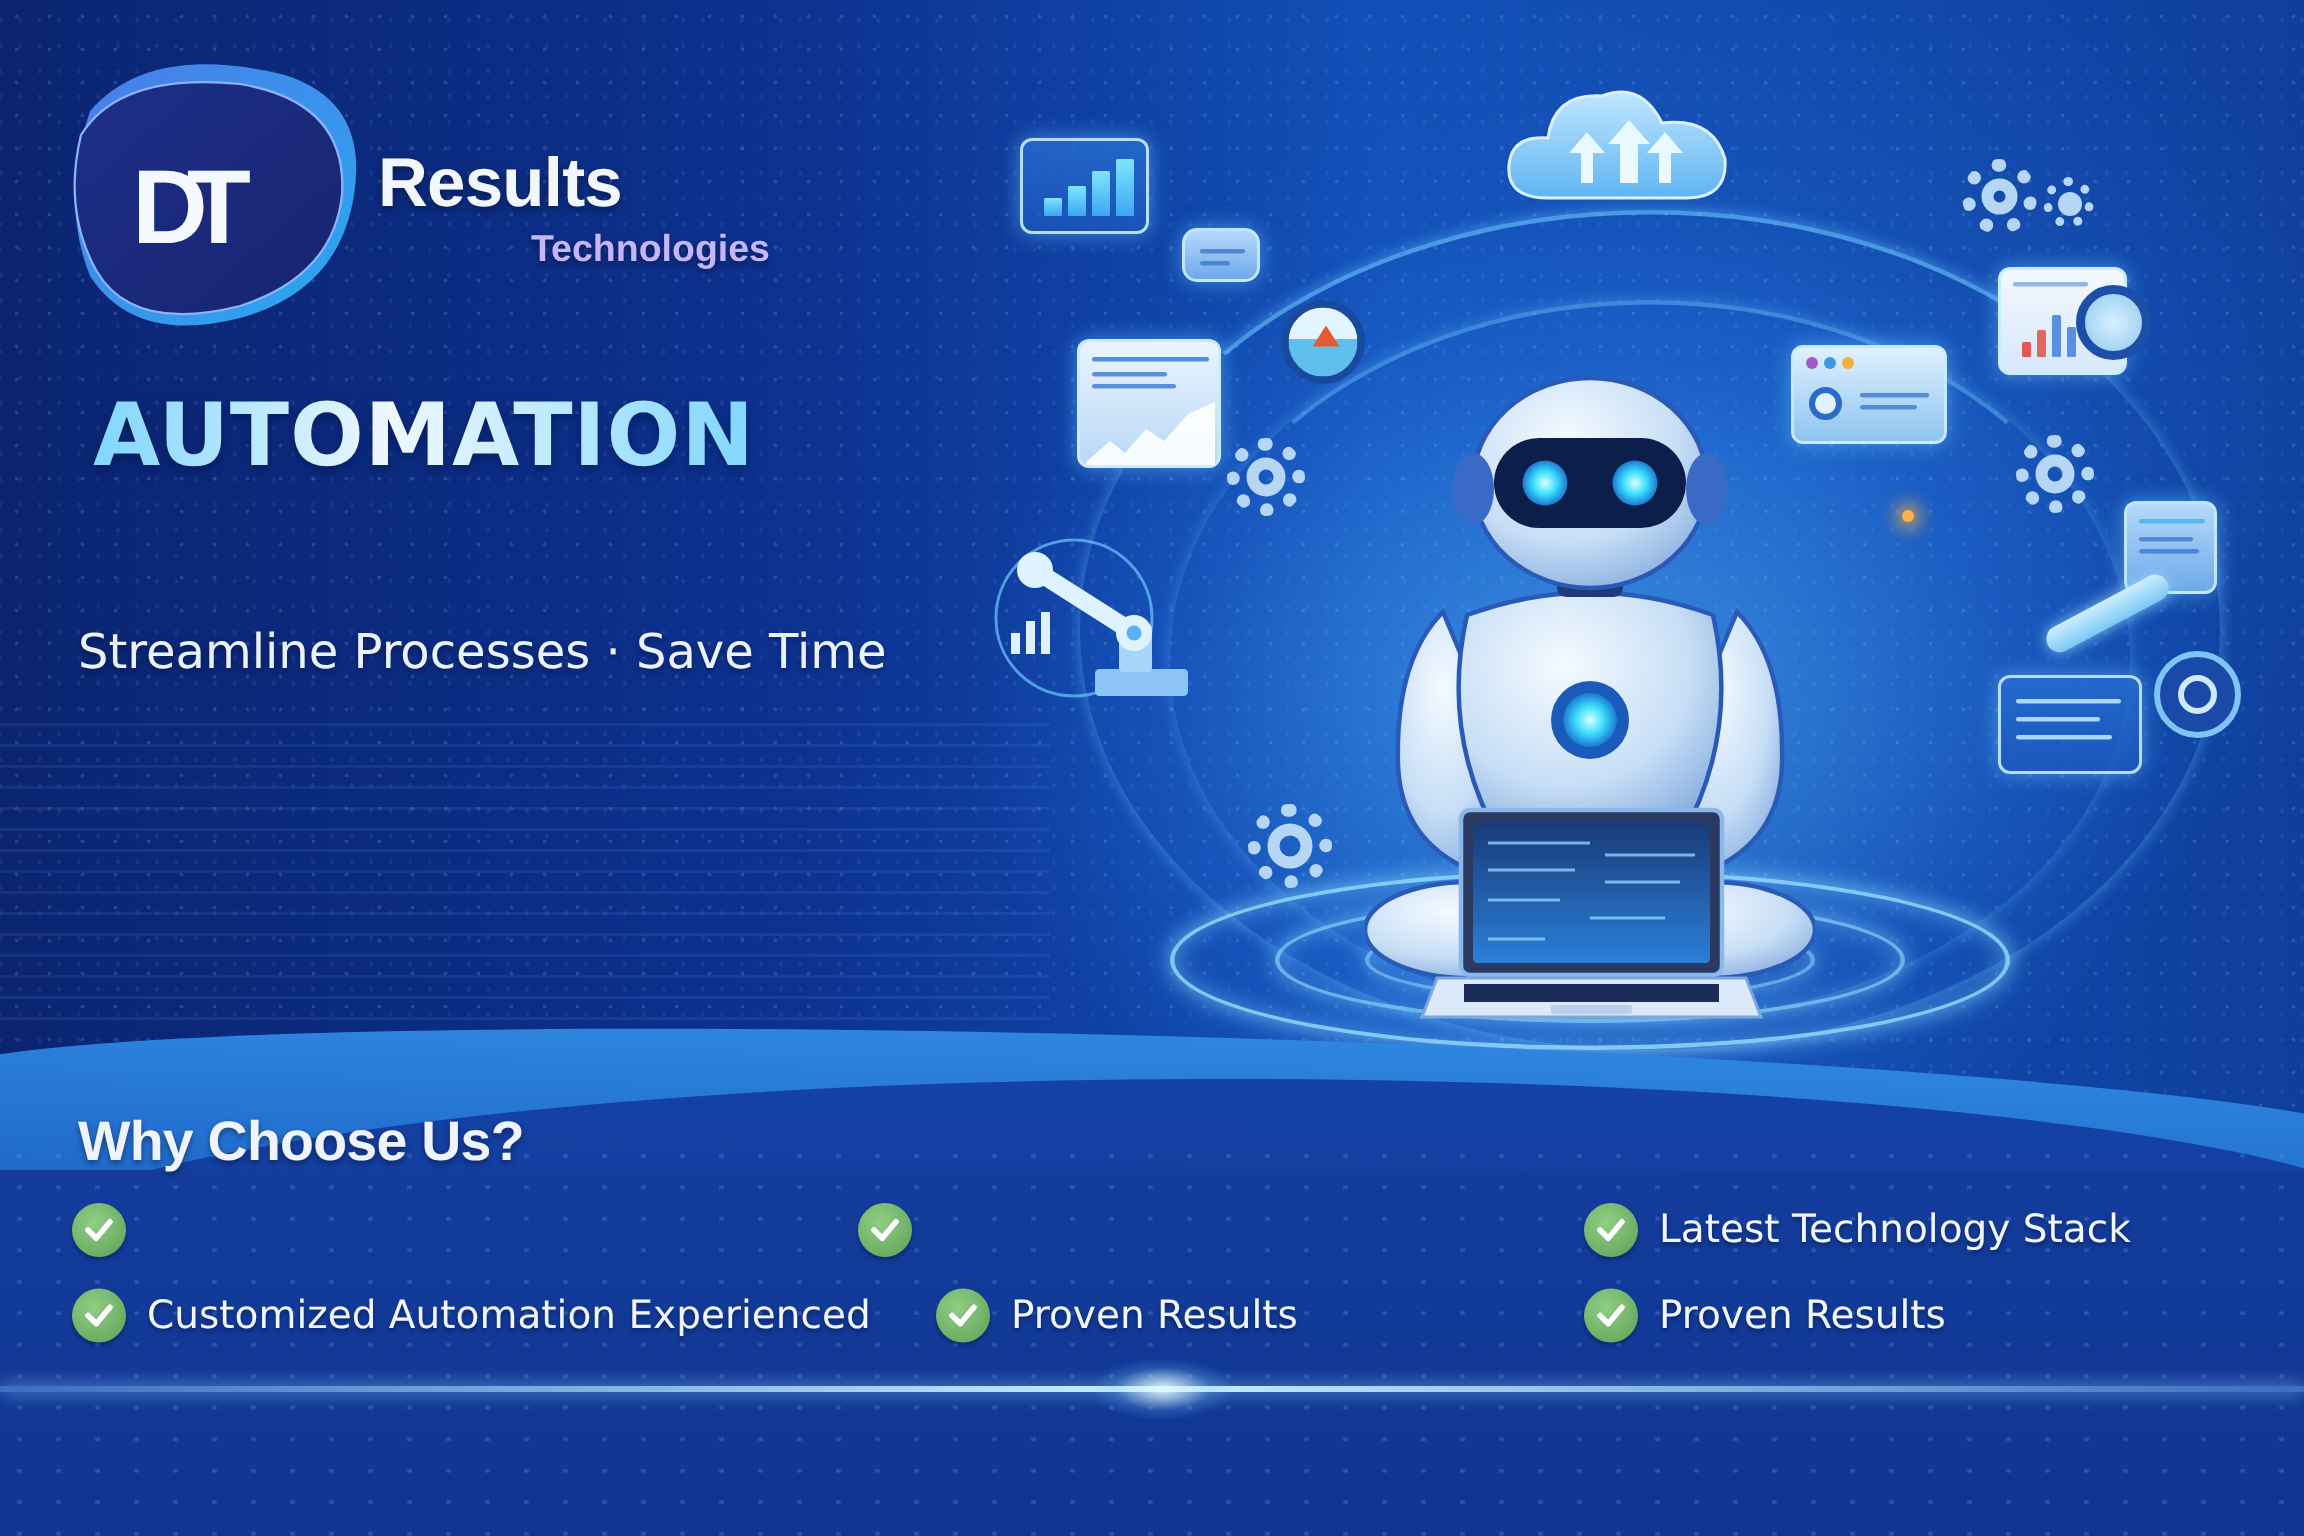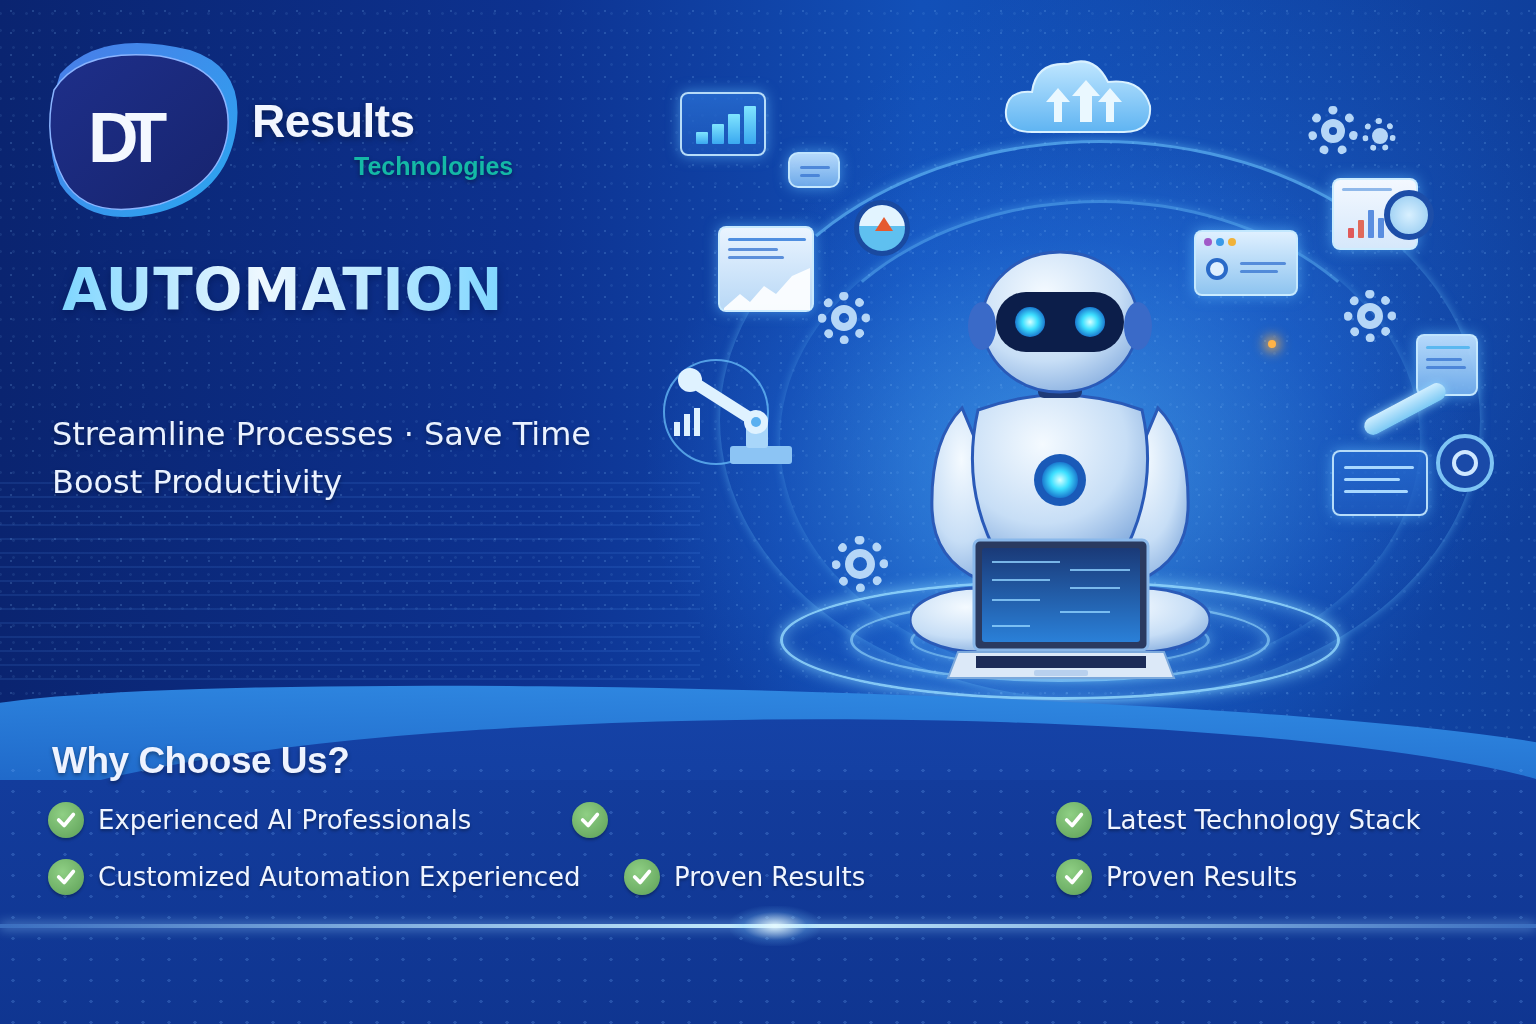--- a/index.html
+++ b/index.html
@@ -72,21 +72,21 @@
   .logo svg { width: 100%; height: 100%; }
   .brand-name {
     position: absolute; left: 252px; top: 94px;
     font-family: "Liberation Sans", sans-serif; font-weight: bold;
     font-size: 46px; color: #f2f6ff; letter-spacing: -0.5px;
     text-shadow: 0 2px 6px rgba(0,0,0,0.4);
   }
   .brand-sub {
     position: absolute; left: 354px; top: 152px;
     font-family: "Liberation Sans", sans-serif; font-weight: bold;
-    font-size: 25px; color: #14b8a6;
+    font-size: 25px; color: #c4b5fd;
     text-shadow: 0 2px 4px rgba(0,0,0,0.4);
   }
 
   
   .headline {
     position: absolute; left: 62px; top: 252px;
     font-family: "DejaVu Sans", sans-serif; font-weight: bold;
     font-size: 58px; line-height: 76px; letter-spacing: 0.5px;
     background: linear-gradient(90deg, #7fd6ff 0%, #eef8ff 45%, #7fd6ff 100%);
     -webkit-background-clip: text; background-clip: text;
@@ -351,32 +351,30 @@
   </svg>
 </div>
 <div class="brand-name">Results</div>
 <div class="brand-sub">Technologies</div>
 
 <div class="headline">
   <div>AUTOMATION</div>
 </div>
 <div class="tagline">
   <div>Streamline Processes · Save Time</div>
-  <div>Boost Productivity</div>
 </div>
 
 <div class="why-title">Why Choose Us?</div>
 
 <div class="feature" style="left:48px; top:802px;">
   <span class="check">
       <svg viewBox="0 0 24 24">
         <path d="M4 12 L10 18 L20 6" stroke="#fff" stroke-width="4" fill="none" stroke-linecap="round" stroke-linejoin="round"></path>
       </svg>
     </span>
-  <span>Experienced AI Professionals</span>
 </div>
 <div class="feature" style="left:572px; top:802px;">
   <span class="check">
       <svg viewBox="0 0 24 24">
         <path d="M4 12 L10 18 L20 6" stroke="#fff" stroke-width="4" fill="none" stroke-linecap="round" stroke-linejoin="round"></path>
       </svg>
     </span>
 </div>
 <div class="feature" style="left:1056px; top:802px;">
   <span class="check">

